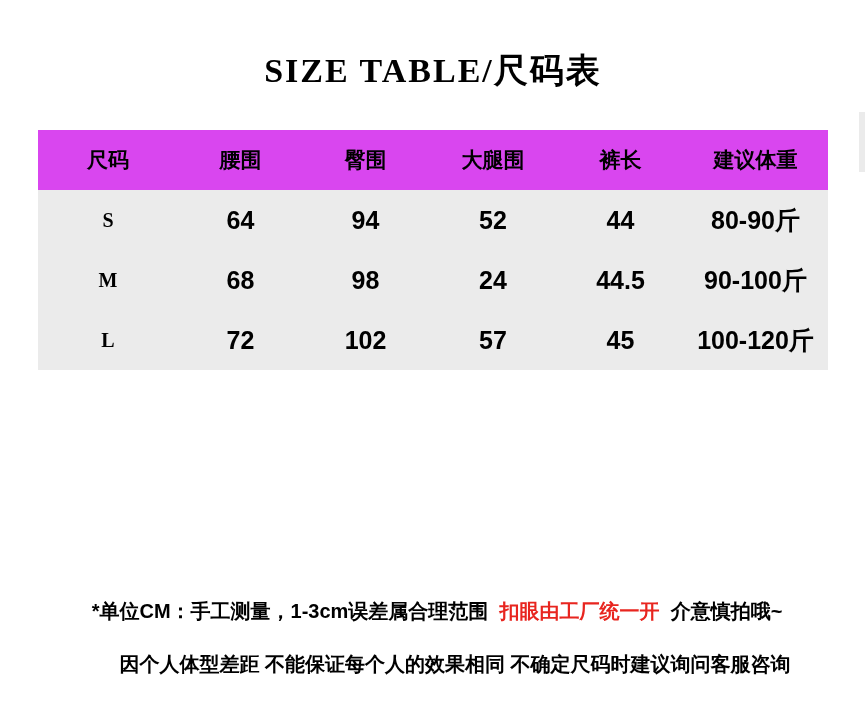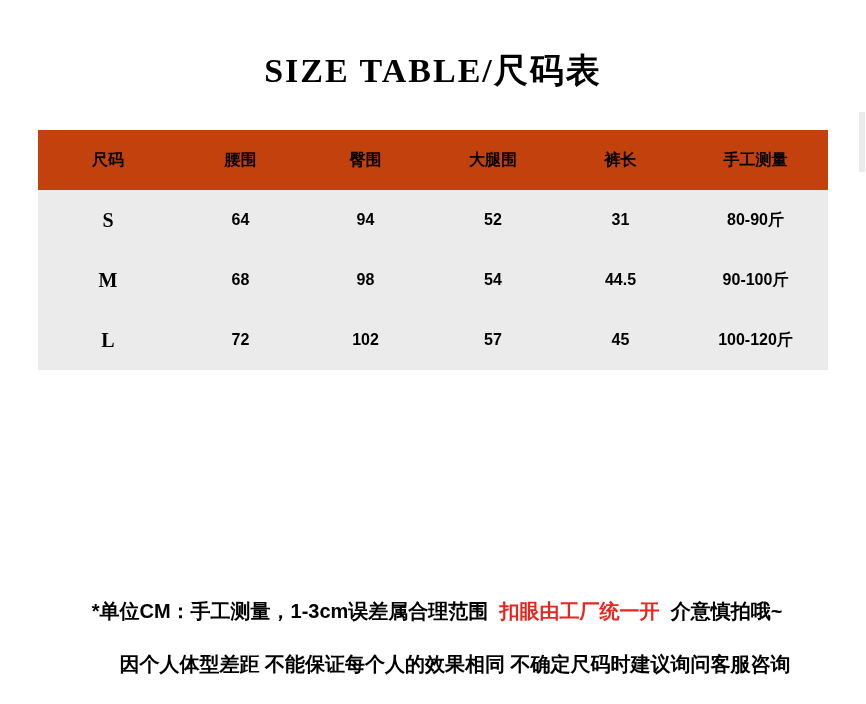--- a/index.html
+++ b/index.html
@@ -52,30 +52,30 @@
   }
   table.size-table th,
   table.size-table td {
     text-align: center;
     vertical-align: middle;
     color: #000000;
     font-weight: bold;
     border: none;
   }
   table.size-table thead th {
-    background: #c2410c;
+    background: #d946ef;
     height: 58px;
     font-family: Liberation Serif, serif;
-    font-size: 16px;
+    font-size: 21px;
   }
   table.size-table tbody td {
     background: #ebebeb;
     height: 58px;
     font-family: "Liberation Sans", sans-serif;
-    font-size: 16px;
+    font-size: 25px;
   }
   table.size-table tbody tr td:first-child {
     font-family: "Liberation Serif", serif;
     font-size: 20px;
   }
   .col-0 { width: 140px; }
   .col-1 { width: 125px; }
   .col-2 { width: 125px; }
   .col-3 { width: 130px; }
   .col-4 { width: 125px; }
@@ -155,37 +155,37 @@
           <col class="col-4">
           <col class="col-5">
       </colgroup>
       <thead>
         <tr>
           <th>尺码</th>
           <th>腰围</th>
           <th>臀围</th>
           <th>大腿围</th>
           <th>裤长</th>
-          <th>手工测量</th>
+          <th>建议体重</th>
         </tr>
       </thead>
       <tbody>
         <tr>
           <td>S</td>
           <td>64</td>
           <td>94</td>
           <td>52</td>
-          <td>31</td>
+          <td>44</td>
           <td>80-90斤</td>
         </tr>
         <tr>
           <td>M</td>
           <td>68</td>
           <td>98</td>
-          <td>54</td>
+          <td>24</td>
           <td>44.5</td>
           <td>90-100斤</td>
         </tr>
         <tr>
           <td>L</td>
           <td>72</td>
           <td>102</td>
           <td>57</td>
           <td>45</td>
           <td>100-120斤</td>

